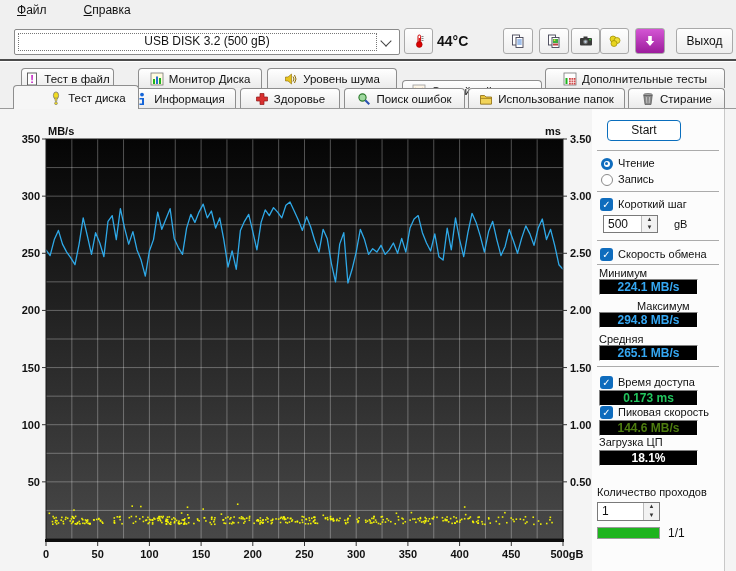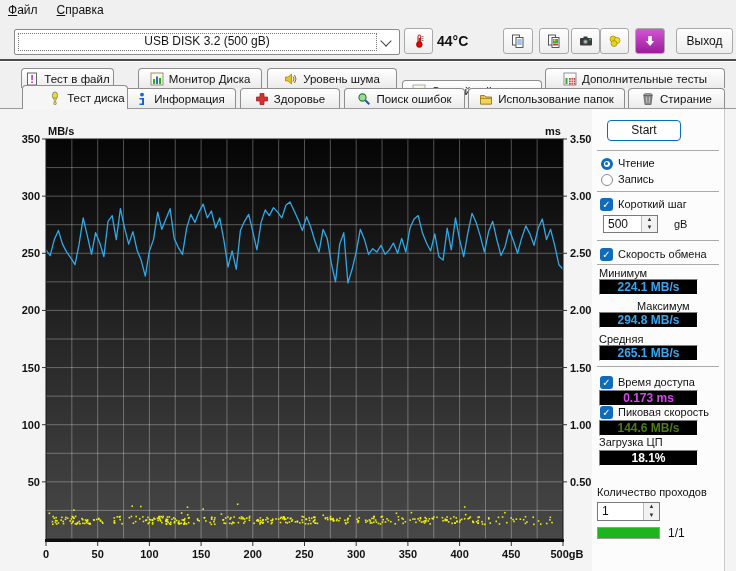--- a/index.html
+++ b/index.html
@@ -1,21 +1,21 @@
 <!DOCTYPE html>
 <html><head>
 <meta charset="utf-8">
 <style>
   html,body{margin:0;padding:0;}
   body{width:736px;height:571px;position:relative;background:#f0f0f0;
        font-family:"Liberation Sans",sans-serif;font-size:11px;color:#111;overflow:hidden;}
   .abs{position:absolute;}
   
   .menubar{left:0;top:0;width:736px;height:20px;background:#f0f0f0;}
-  .menu-item{display:inline-block;padding:3px 8px;cursor:default;font-size:12px;}
+  .menu-item{display:inline-block;padding:3px 17px;cursor:default;font-size:12px;}
   .menu-item::first-letter{text-decoration:underline;}
   
   .combo{left:14px;top:29px;width:384px;height:24px;background:#fff;border:1px solid #8a8a8a;
          border-radius:2px;text-align:center;line-height:22px;font-size:12px;}
   .combo .focusrect{position:absolute;left:3px;top:3px;right:22px;bottom:3px;border:1px dotted #777;}
   .combo .chev{position:absolute;right:9px;top:7px;width:7px;height:7px;border-left:1.6px solid #444;
          border-bottom:1.6px solid #444;transform:rotate(-45deg);}
   .tbtn{height:26px;background:linear-gradient(#fefefe,#eeeeee);border:1px solid #a9a9a9;
         border-radius:3px;display:flex;align-items:center;justify-content:center;box-sizing:border-box;}
   .temp{left:437px;top:33px;font-size:14px;font-weight:bold;}
@@ -169,21 +169,21 @@
     <line x1="6" y1="8.2" x2="12.5" y2="8.2" stroke="#fff" stroke-width="0.7"></line>
     <line x1="6" y1="10.4" x2="12.5" y2="10.4" stroke="#fff" stroke-width="0.7"></line>
     <line x1="8.2" y1="6" x2="8.2" y2="12.5" stroke="#fff" stroke-width="0.7"></line>
     <line x1="10.4" y1="6" x2="10.4" y2="12.5" stroke="#fff" stroke-width="0.7"></line>
   </svg>
   <span>Дополнительные тесты</span>
 </div>
 
 <div class="abs page"></div>
 
-<div class="abs tab active" style="left:22px;width:106px;padding-left:23px;">
+<div class="abs tab active" style="left:13px;width:126px;padding-left:23px;">
   <svg class="ticon" viewBox="0 0 14 14">
     <ellipse cx="7" cy="4.5" rx="2.6" ry="3.6" fill="#f2dc1e" stroke="#777" stroke-width="0.8"></ellipse>
     <polygon points="5.6,7 8.4,7 7.6,10.5 6.4,10.5" fill="#f2dc1e" stroke="#777" stroke-width="0.6"></polygon>
     <circle cx="7" cy="12.3" r="1.4" fill="#f2dc1e" stroke="#777" stroke-width="0.6"></circle>
   </svg>
   <span>Тест диска</span>
 </div>
 <div class="abs tab row2" style="left:124px;width:112px;">
   <svg class="ticon" viewBox="0 0 14 14">
     <circle cx="7" cy="2.6" r="1.9" fill="#1565d8"></circle>
@@ -758,21 +758,21 @@
 <span class="abs lbl" style="left:599px;top:267px;">Минимум</span>
 <div class="abs vbox" style="top:279px;color:#35A7F2;">224.1 MB/s</div>
 <span class="abs lbl" style="left:599px;top:300px;padding-left:38px;">Максимум</span>
 <div class="abs vbox" style="top:312px;color:#35A7F2;">294.8 MB/s</div>
 <span class="abs lbl" style="left:599px;top:333px;">Средняя</span>
 <div class="abs vbox" style="top:345px;color:#35A7F2;">265.1 MB/s</div>
 <div class="abs sep" style="top:366px;"></div>
 
 <div class="abs cb" style="left:600px;top:376px;">✓</div>
 <span class="abs lbl" style="left:618px;top:376px;">Время доступа</span>
-<div class="abs vbox" style="top:390px;color:#d946ef;">0.173 ms</div>
+<div class="abs vbox" style="top:390px;color:#22c55e;">0.173 ms</div>
 
 <div class="abs cb" style="left:600px;top:406px;">✓</div>
 <span class="abs lbl" style="left:618px;top:406px;">Пиковая скорость</span>
 <div class="abs vbox" style="top:420px;color:#4d7c0f;">144.6 MB/s</div>
 
 <span class="abs lbl" style="left:599px;top:436px;">Загрузка ЦП</span>
 <div class="abs vbox" style="top:450px;color:#FFFFFF;">18.1%</div>
 
 <span class="abs lbl" style="left:597px;top:486px;">Количество проходов</span>
 <div class="abs spin" style="left:597px;top:502px;width:63px;height:19px;">

